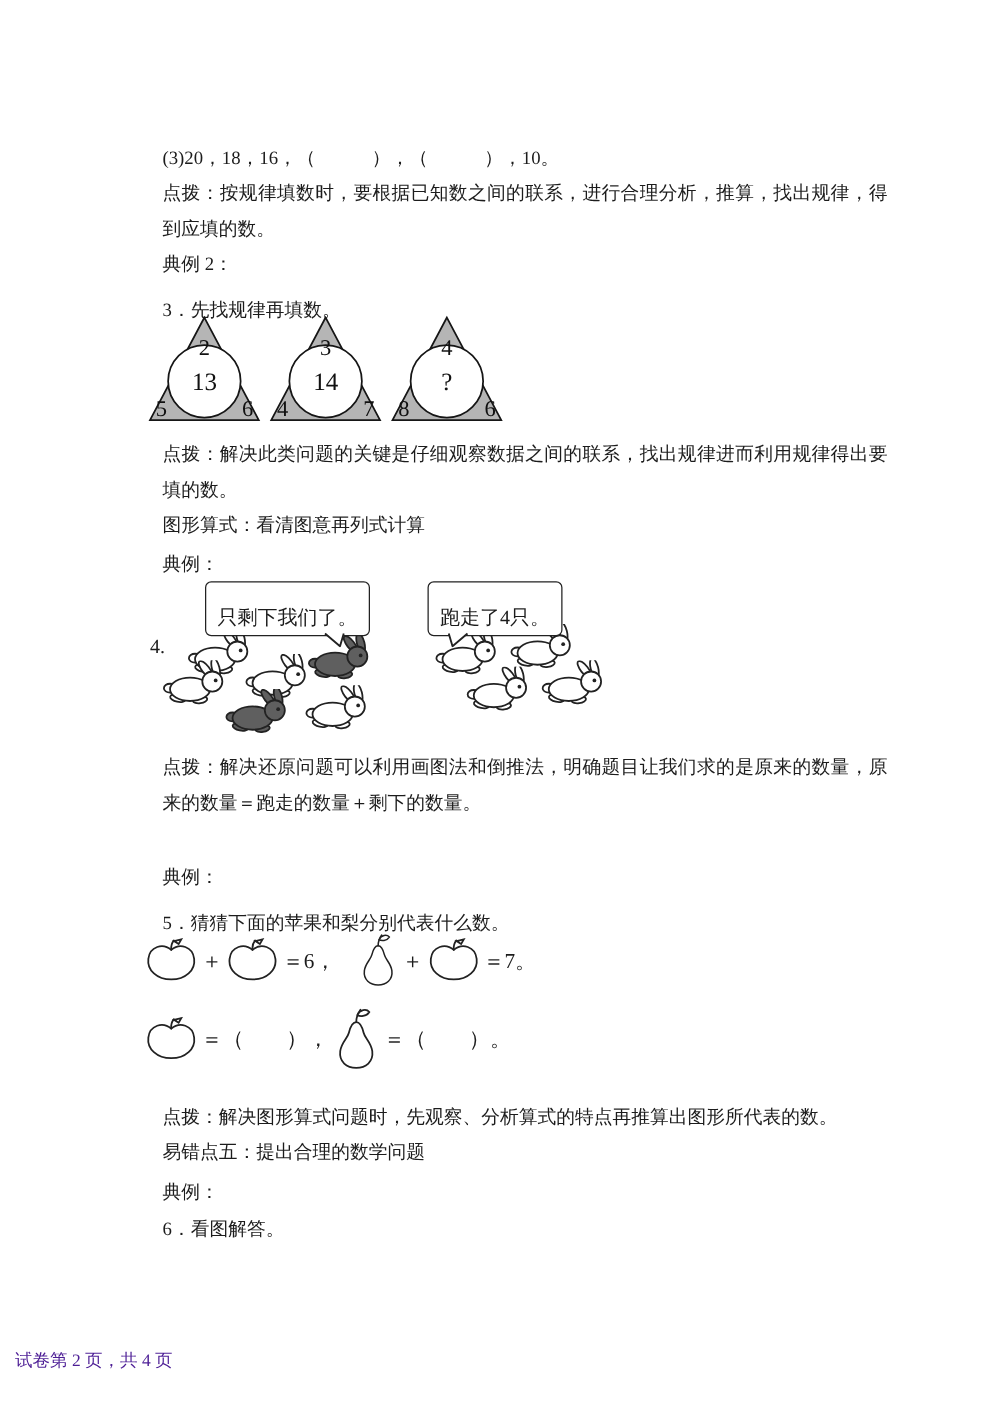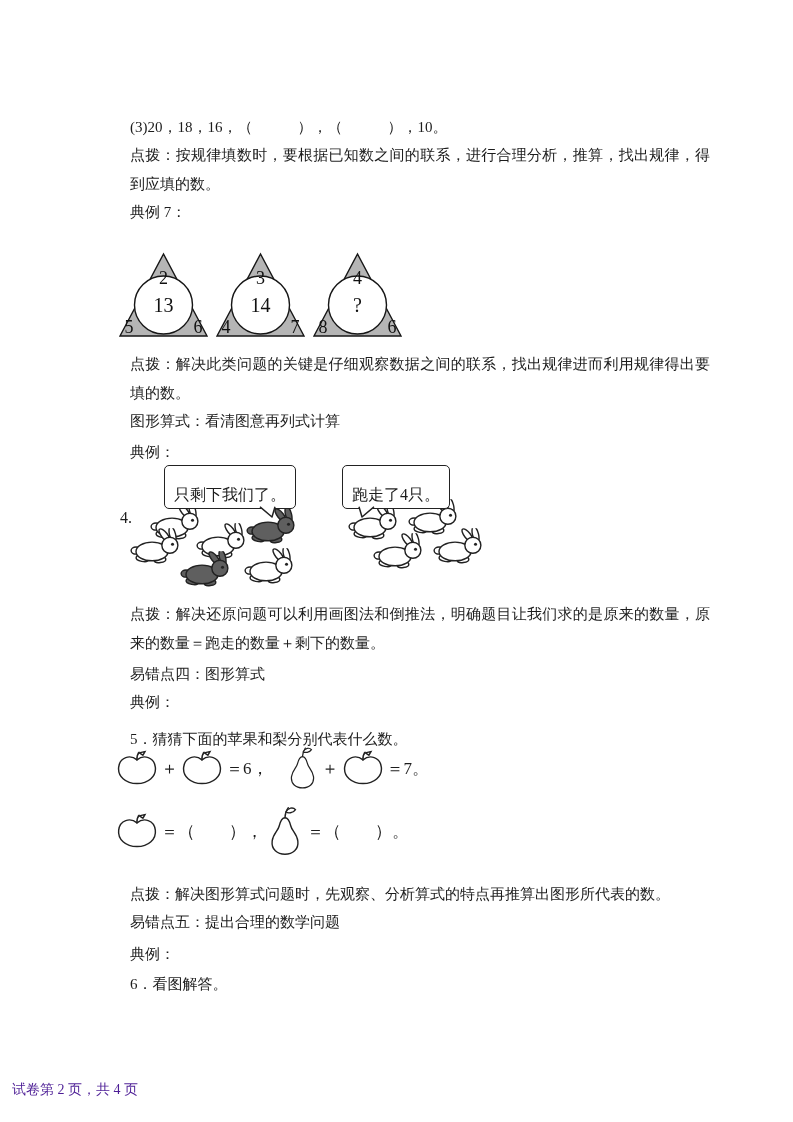--- a/index.html
+++ b/index.html
@@ -71,21 +71,22 @@
           <path d="M20,13 C16.5,13 15,17 13.8,22 C12.8,26.5 7.5,30 6.5,37.5 C5.4,46.5 12,51.5 20,51.5 C28,51.5 34.6,46.5 33.5,37.5 C32.5,30 27.2,26.5 26.2,22 C25,17 23.5,13 20,13 Z" fill="#fff"></path>
           <path d="M20,13 C20,9 21,6 23.5,2.5"></path>
           <path d="M21,7 C23,2.5 28.5,1.5 31,4.5 C28.5,8.5 23,8.5 21,7 Z" fill="#fff"></path>
         </g>
       </symbol>
     </defs>
   </svg>
 
   <p class="line abs" style="left:118px;top:101px">(3)20，18，16，（　　　），（　　　），10。</p>
   <p class="line abs blockw" style="left:118px;top:129px">点拨：按规律填数时，要根据已知数之间的联系，进行合理分析，推算，找出规律，得到应填的数。</p>
-  <p class="line abs" style="left:118px;top:186px">典例 7：</p>
+  <p class="line abs" style="left:118px;top:186px">典例 2：</p>
+  <p class="line abs" style="left:118px;top:223px">3．先找规律再填数。</p>
 
   <div class="abs tri-row" style="left:117px;top:251px">
     <svg width="93" height="88" viewBox="0 0 93 88">
       <polygon class="tri-shape" points="46.5,3 3,85 90,85"></polygon>
       <circle class="tri-circle" cx="46.5" cy="54" r="29"></circle>
       <text class="t-num" x="46.5" y="33">2</text>
       <text class="t-center" x="46.5" y="61">13</text>
       <text class="t-num" x="12" y="82">5</text>
       <text class="t-num" x="81" y="82">6</text>
     </svg>
@@ -154,21 +155,20 @@
       </svg>
     <svg class="rabbit rb-w" style="left:253px;top:71px" width="57" height="38" viewBox="0 0 64 42">
         <use href="#sym-rabbit"></use>
       </svg>
     <svg class="rabbit rb-w" style="left:313px;top:66px" width="57" height="38" viewBox="0 0 64 42">
         <use href="#sym-rabbit"></use>
       </svg>
   </div>
 
   <p class="line abs blockw" style="left:118px;top:588px">点拨：解决还原问题可以利用画图法和倒推法，明确题目让我们求的是原来的数量，原来的数量＝跑走的数量＋剩下的数量。</p>
-  <p class="line abs" style="left:118px;top:648px">易错点四：图形算式</p>
   <p class="line abs" style="left:118px;top:676px">典例：</p>
   <p class="line abs" style="left:118px;top:713px">5．猜猜下面的苹果和梨分别代表什么数。</p>
 
   <div class="abs eqrow" style="left:116px;top:744px;height:48px">
     <svg class="fruit" width="42" height="37" viewBox="0 0 44 38">
         <use href="#sym-apple"></use>
       </svg>
     <span class="sym">＋</span>
     <svg class="fruit" width="42" height="37" viewBox="0 0 44 38">
         <use href="#sym-apple"></use>

